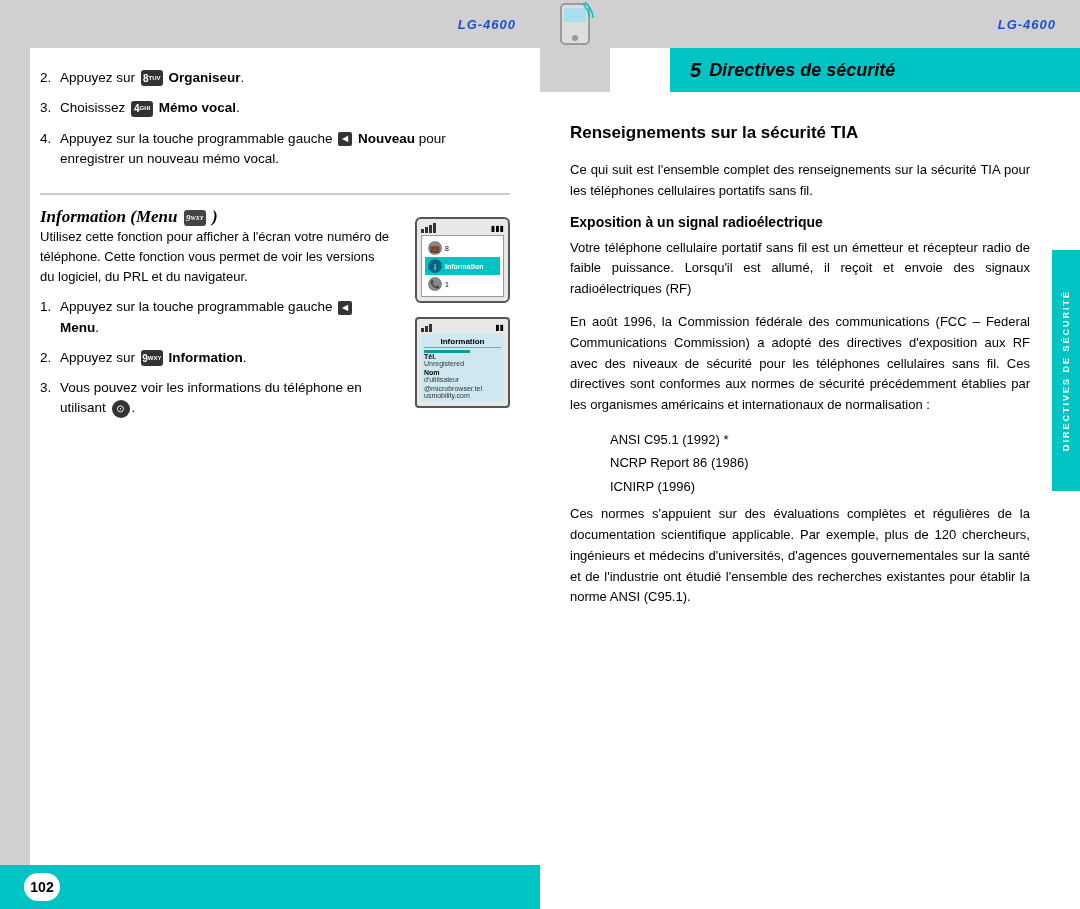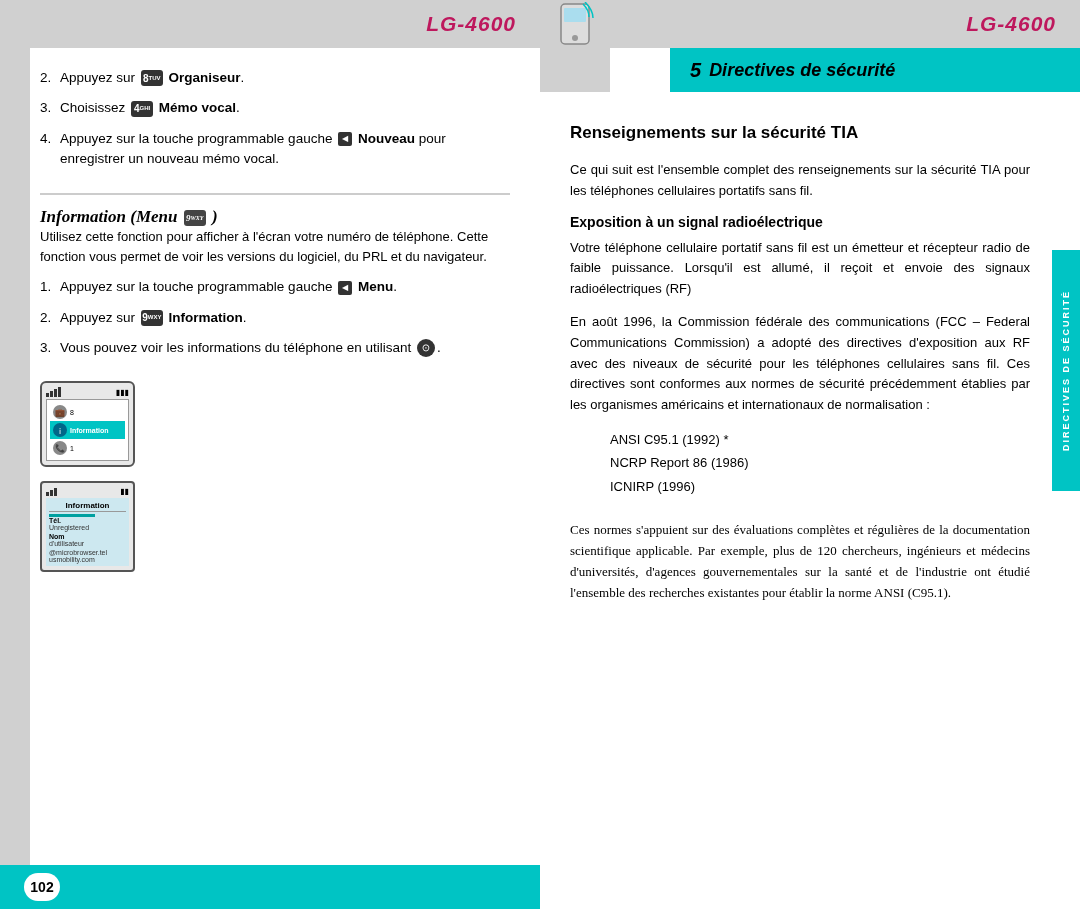--- a/index.html
+++ b/index.html
@@ -38,22 +38,22 @@
       height: 48px;
       display: flex;
       align-items: center;
       justify-content: flex-end;
       padding-right: 24px;
     }
 
     .lg-brand {
       font-style: italic;
       font-weight: bold;
-      color: #be185d;
-      font-size: 21px;
+      color: #1d4ed8;
+      font-size: 13px;
       letter-spacing: 1px;
     }
 
     
     .chapter-banner {
       background: #00c4c4;
       height: 44px;
       display: flex;
       align-items: center;
       padding-left: 20px;
@@ -125,21 +125,20 @@
       font-size: 17px;
       font-weight: bold;
       font-style: italic;
       color: #000;
       font-family: 'Times New Roman', serif;
     }
 
     .info-menu-body {
       display: flex;
       gap: 23px;
-      flex-direction: column;
     }
     .info-menu-text {
       flex: 1;
       font-size: 13px;
       line-height: 1.55;
     }
 
     
     .phone-sim {
       width: 95px;
@@ -520,21 +519,21 @@
     <p class="body-text">Votre téléphone cellulaire portatif sans fil est un émetteur et récepteur radio de faible puissance. Lorsqu'il est allumé, il reçoit et envoie des signaux radioélectriques (RF)</p>
 
     <p class="body-text">En août 1996, la Commission fédérale des communications (FCC – Federal Communications Commission) a adopté des directives d'exposition aux RF avec des niveaux de sécurité pour les téléphones cellulaires sans fil. Ces directives sont conformes aux normes de sécurité précédemment établies par les organismes américains et internationaux de normalisation :</p>
 
     <ul class="standards-list">
       <li>ANSI C95.1 (1992) *</li>
       <li>NCRP Report 86 (1986)</li>
       <li>ICNIRP (1996)</li>
     </ul>
 
-    <p class="body-text" style="margin-top:22px;font-family:Liberation Serif, serif;">Ces normes s'appuient sur des évaluations complètes et régulières de la documentation scientifique applicable. Par exemple, plus de 120 chercheurs, ingénieurs et médecins d'universités, d'agences gouvernementales sur la santé et de l'industrie ont étudié l'ensemble des recherches existantes pour établir la norme ANSI (C95.1).</p>
+    <p class="body-text" style="margin-top:6px;">Ces normes s'appuient sur des évaluations complètes et régulières de la documentation scientifique applicable. Par exemple, plus de 120 chercheurs, ingénieurs et médecins d'universités, d'agences gouvernementales sur la santé et de l'industrie ont étudié l'ensemble des recherches existantes pour établir la norme ANSI (C95.1).</p>
 
   </div>
 
   <div class="right-vertical-tab">
     <span class="vertical-text">Directives De Sécurité</span>
   </div>
 
 
 </div>
 

